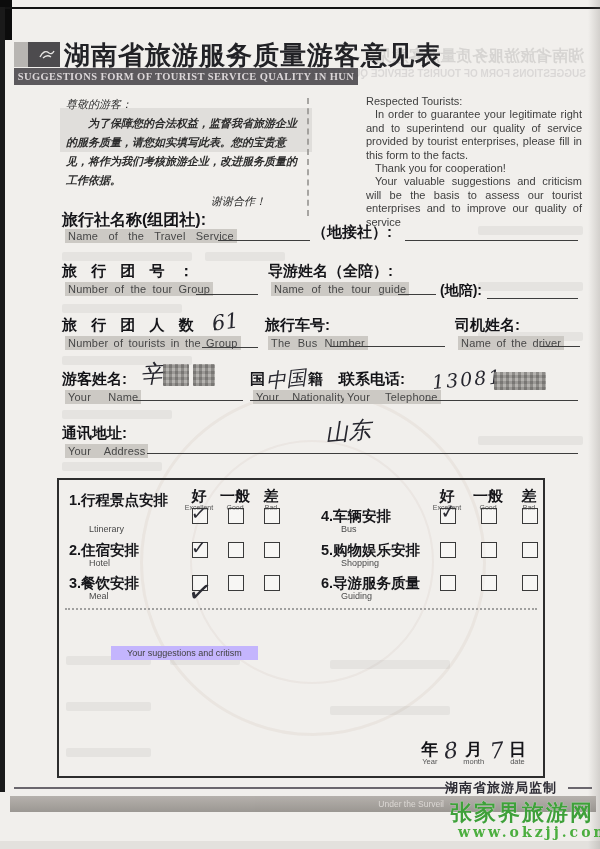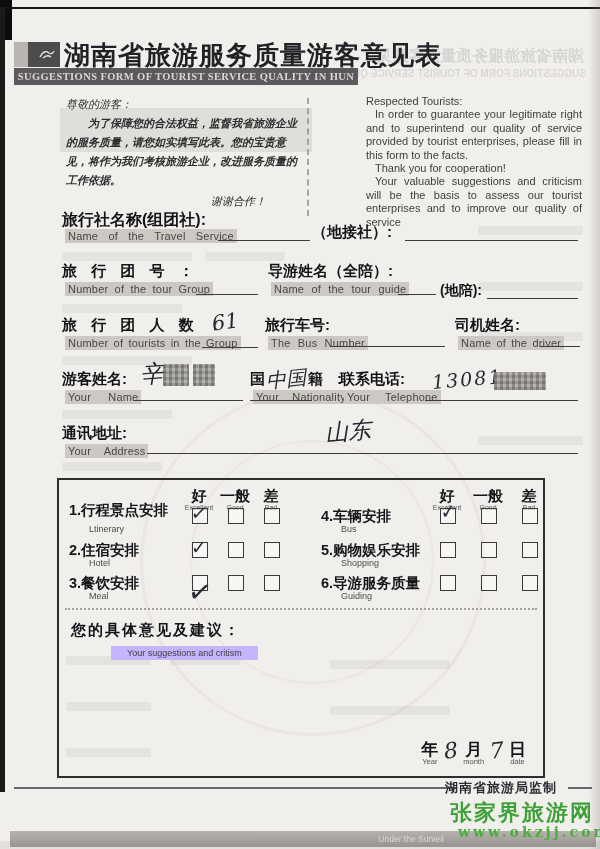--- a/index.html
+++ b/index.html
@@ -69,21 +69,21 @@
   .dunit{display:inline-block;text-align:center;margin:0 1px;vertical-align:top;}
   .dunit .cn{display:block;font-size:17px;font-weight:bold;color:#141418;}
   .dunit .en{display:block;font-size:7.5px;color:#545454;margin-top:-4px;}
   .dhand{display:inline-block;font-family:"DejaVu Serif",serif;font-style:italic;font-size:22px;
          color:#26262e;transform:rotate(-6deg);margin:0 0;vertical-align:top;}
   
   .f-rule1{position:absolute;left:14px;top:787px;width:442px;height:2px;background:#6a666d;}
   .f-sup{position:absolute;left:445px;top:779px;font-size:13px;font-weight:bold;color:#2c2b33;letter-spacing:1px;}
   .f-rule2{position:absolute;left:568px;top:787px;width:24px;height:2px;background:#6a666d;}
   .f-bar{position:absolute;left:10px;top:796px;width:586px;height:16px;
-         background:linear-gradient(180deg,#aba6a1,#8c8883);opacity:.85;margin-top:35px;}
+         background:linear-gradient(180deg,#aba6a1,#8c8883);opacity:.85;}
   .f-bar-text{position:absolute;right:152px;top:3px;font-size:8.5px;color:#d9d5d1;white-space:nowrap;}
   .wm1{position:absolute;left:450px;top:798px;font-size:22px;font-weight:bold;color:#3fa03a;
        font-family:"DejaVu Serif",serif;letter-spacing:2px;text-shadow:0 0 1px #ffffff;white-space:nowrap;}
   .wm2{position:absolute;left:458px;top:824px;font-size:14px;font-weight:bold;color:#4cae3f;
        letter-spacing:3px;font-family:"DejaVu Serif",serif;white-space:nowrap;}
 </style>
 </head>
 <body>
 
 <div class="page">
@@ -207,21 +207,21 @@
     </div>
     <div class="rhead" style="left:407px;">
       <span class="cn">一般</span>
       <span class="en">Good</span>
     </div>
     <div class="rhead" style="left:448px;">
       <span class="cn">差</span>
       <span class="en">Bad</span>
     </div>
 
-    <div class="item-label" style="left:10px;top:21px;">1.行程景点安排</div>
+    <div class="item-label" style="left:10px;top:11px;">1.行程景点安排</div>
     <div class="item-en" style="left:30px;top:44px;">Ltinerary</div>
     <div class="cb it1" style="left:133px;top:28px;">
         <span class="check">✓</span>
       </div>
     <div class="cb" style="left:169px;top:28px;"></div>
     <div class="cb" style="left:205px;top:28px;"></div>
 
     <div class="item-label" style="left:10px;top:61px;">2.住宿安排</div>
     <div class="item-en" style="left:30px;top:78px;">Hotel</div>
     <div class="cb it2" style="left:133px;top:62px;">
@@ -256,21 +256,20 @@
 
     <div class="item-label" style="left:262px;top:94px;">6.导游服务质量</div>
     <div class="item-en" style="left:282px;top:111px;">Guiding</div>
     <div class="cb" style="left:381px;top:95px;">
         <span class="check"></span>
       </div>
     <div class="cb" style="left:422px;top:95px;"></div>
     <div class="cb" style="left:463px;top:95px;"></div>
 
     <div class="dotline"></div>
-    <div class="sugg-cn">您的具体意见及建议：</div>
     <div class="sugg-en">Your suggestions and critism</div>
 
     <div class="date">
       <span class="dunit">
         <span class="cn">年</span>
         <span class="en">Year</span>
       </span>
       <span class="dhand">8</span>
       <span class="dunit">
         <span class="cn">月</span>

